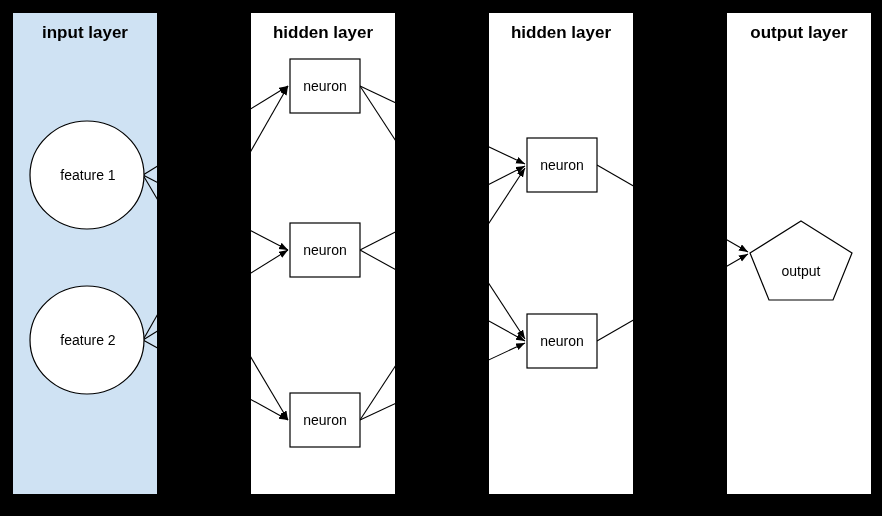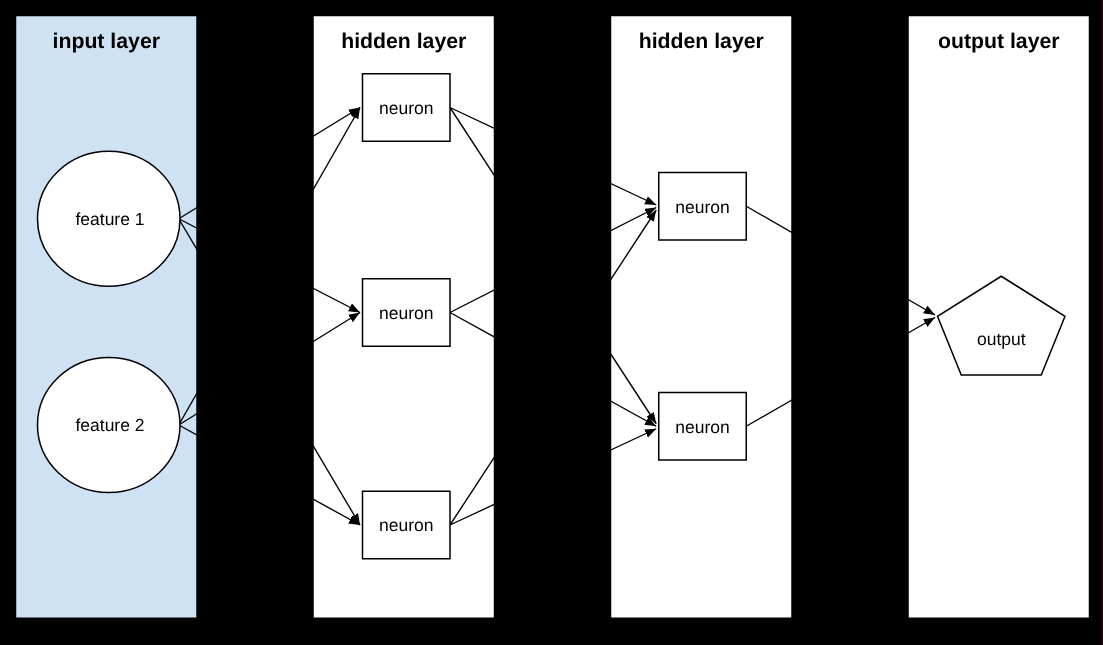--- a/index.html
+++ b/index.html
@@ -8,21 +8,21 @@
     width: 882px;
     height: 516px;
     background: #000000;
     overflow: hidden;
     font-family: "Liberation Sans", sans-serif;
   }
   .stage {
     position: relative;
     width: 882px;
     height: 516px;
-    background: #ec4899;
+    background: #737373;
   }
   svg { display: block; }
   .layer-title {
     font-family: "Liberation Sans", sans-serif;
     font-size: 17px;
     font-weight: bold;
     fill: #000000;
     text-anchor: middle;
   }
   .node-label {

